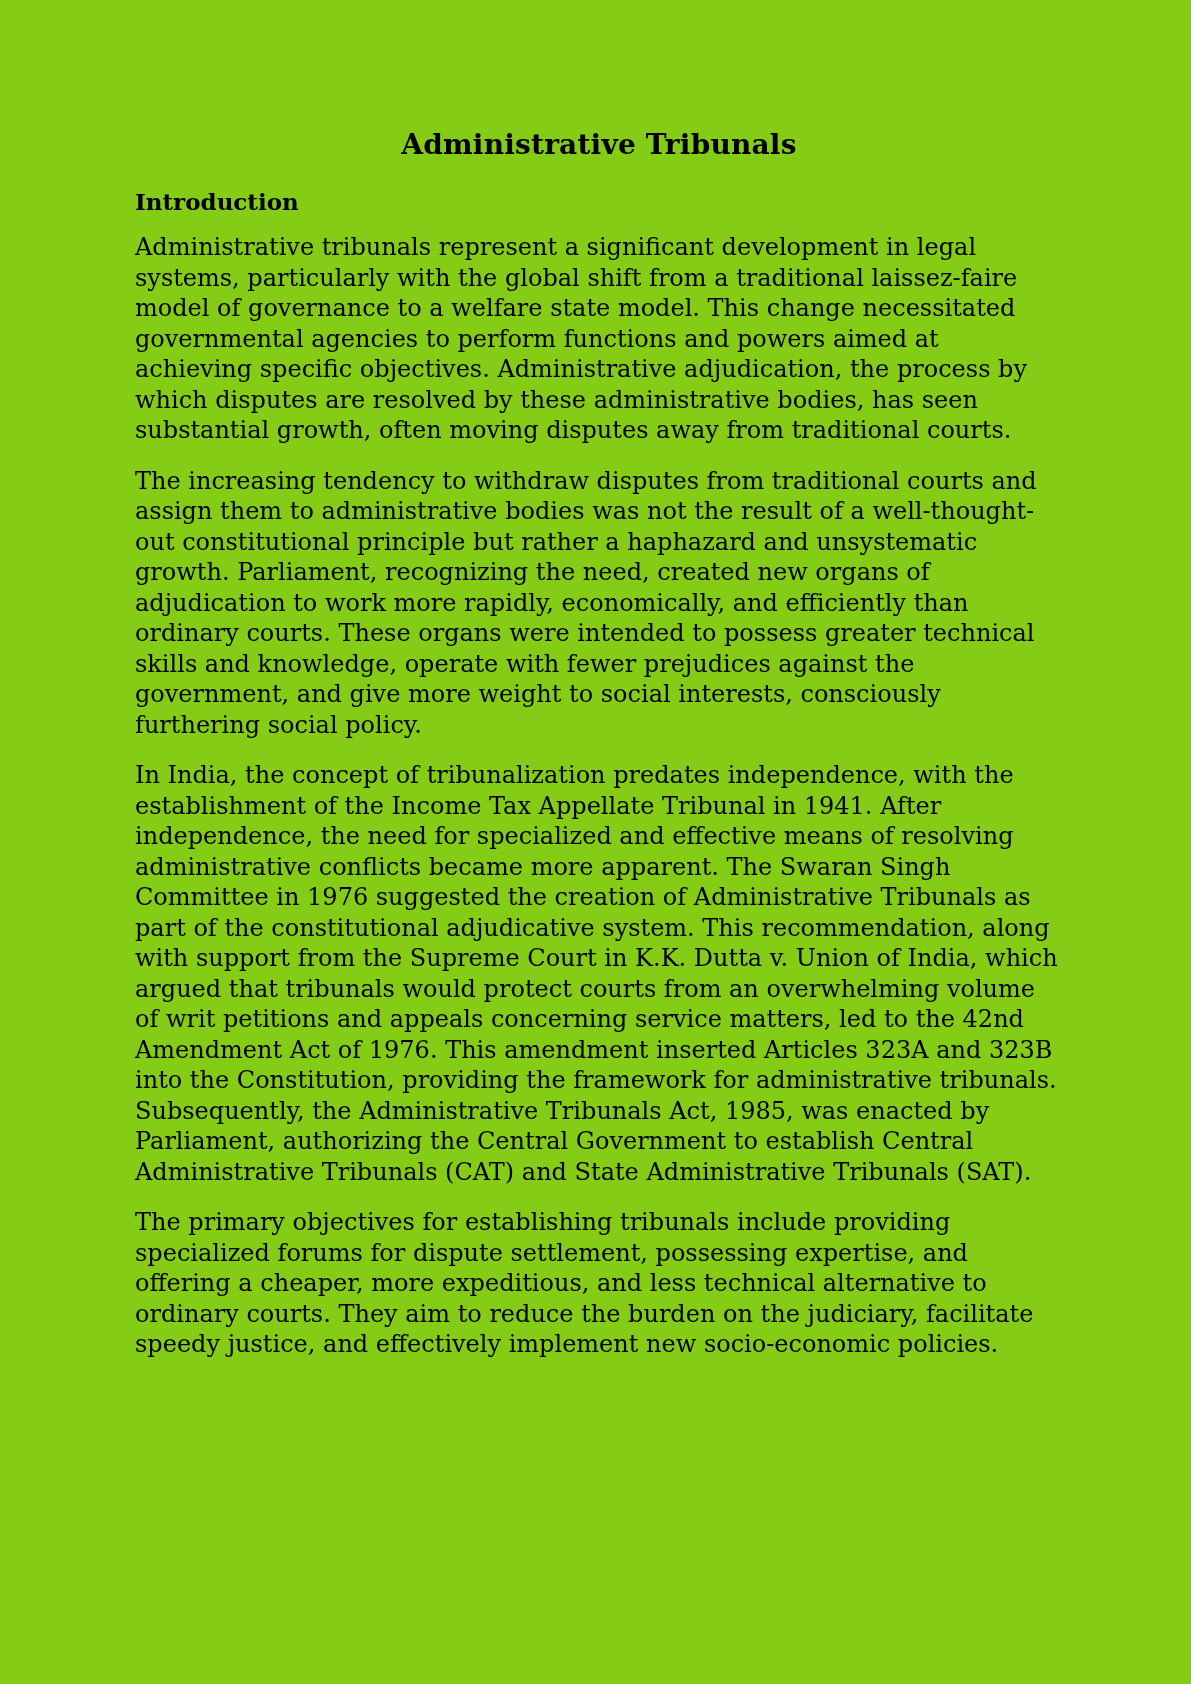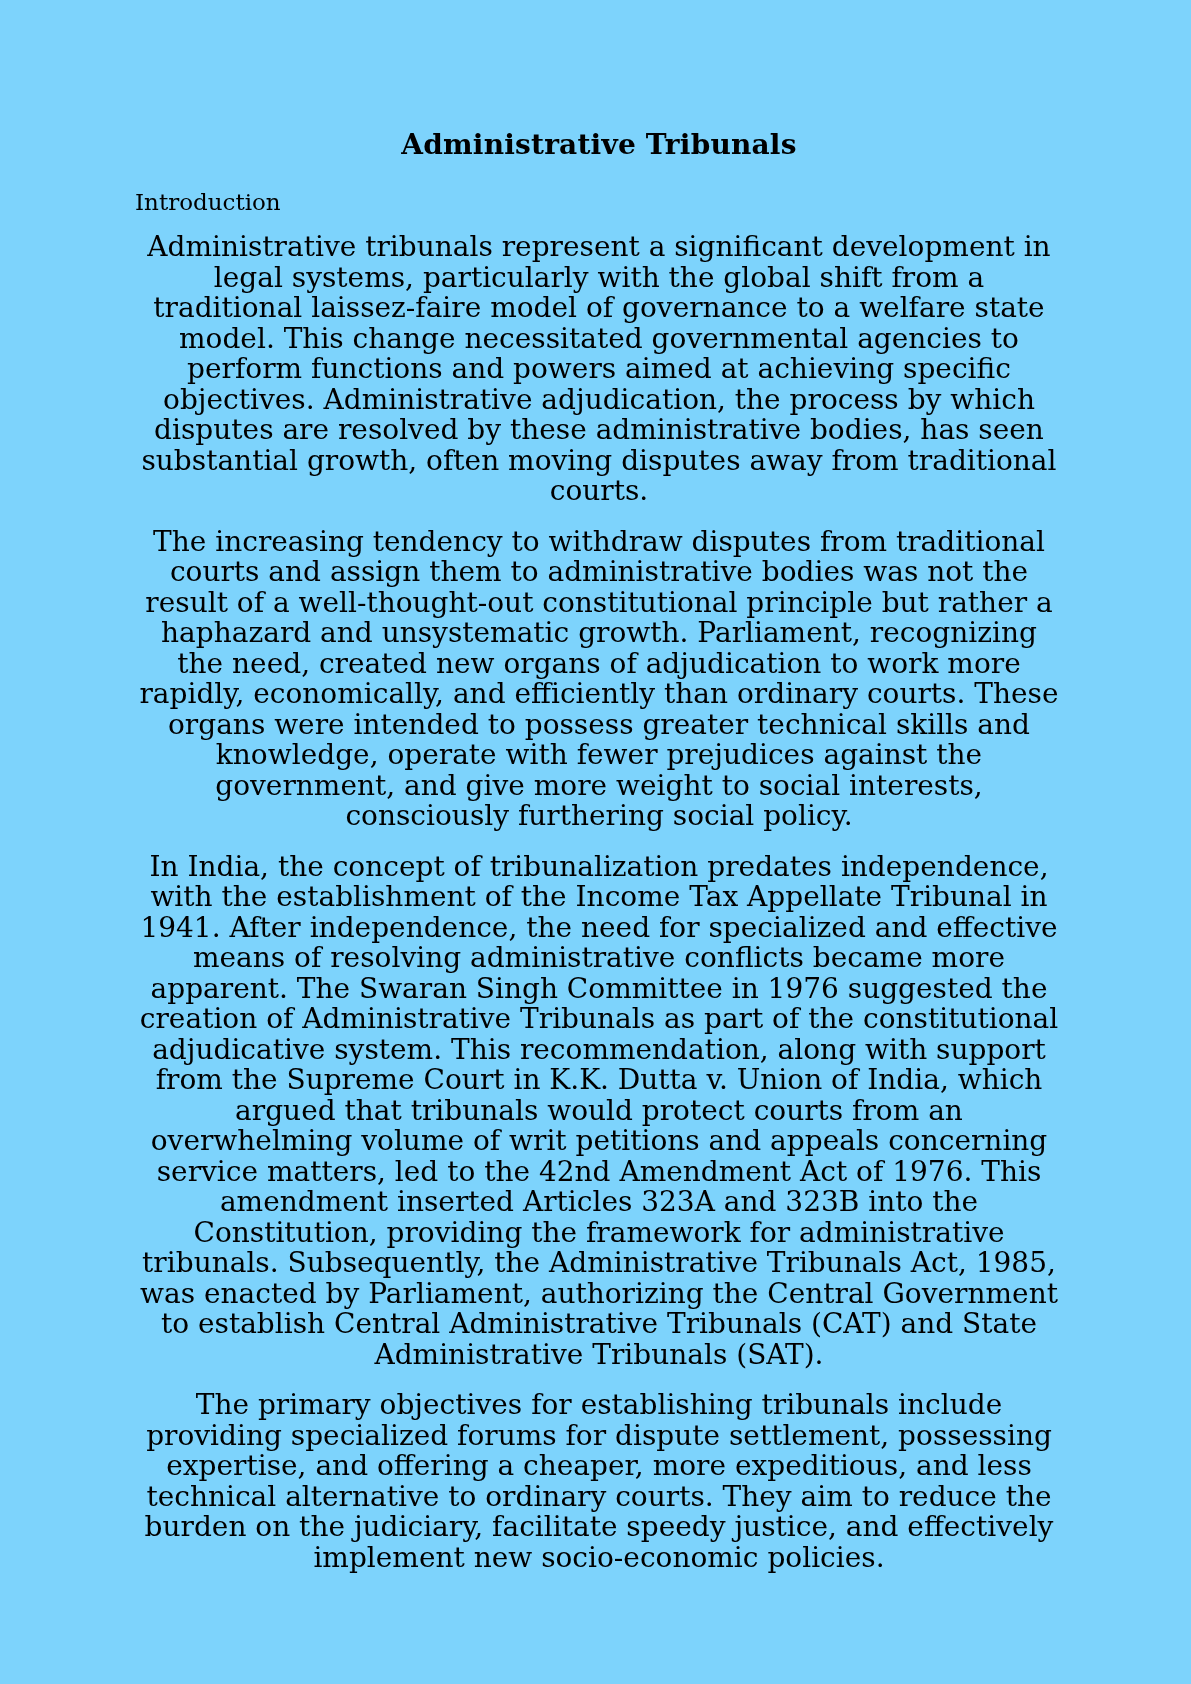--- a/index.html
+++ b/index.html
@@ -12,42 +12,42 @@
     height: 1684px;
     overflow: hidden;
     font-family: "DejaVu Serif", "Liberation Serif", serif;
     color: #000000;
   }
   .page {
     box-sizing: border-box;
     width: 1191px;
     height: 1684px;
     padding: 128px 128px 7px 135px;
-    background: #7dd3fc;
+    background: #84cc16;
   }
   .doc-title {
     font-size: 28px;
     font-weight: bold;
     text-align: center;
     margin: 0 0 26px 0;
     line-height: 1.2;
     letter-spacing: 0.2px;
   }
   .section-heading {
     font-size: 23px;
-    font-weight: normal;
+    font-weight: bold;
     margin: 24px 0 16px 0;
     line-height: 1.25;
   }
   .body-para {
-    font-size: 28px;
+    font-size: 24px;
     line-height: 30.5px;
     margin: 0 0 20px 0;
     max-width: 932px;
-    text-align: center;
+    text-align: left;
   }
 </style>
 </head>
 <body>
 
 <div class="page">
 
   <h1 class="doc-title">Administrative Tribunals</h1>
 
   <h2 class="section-heading">Introduction</h2>

